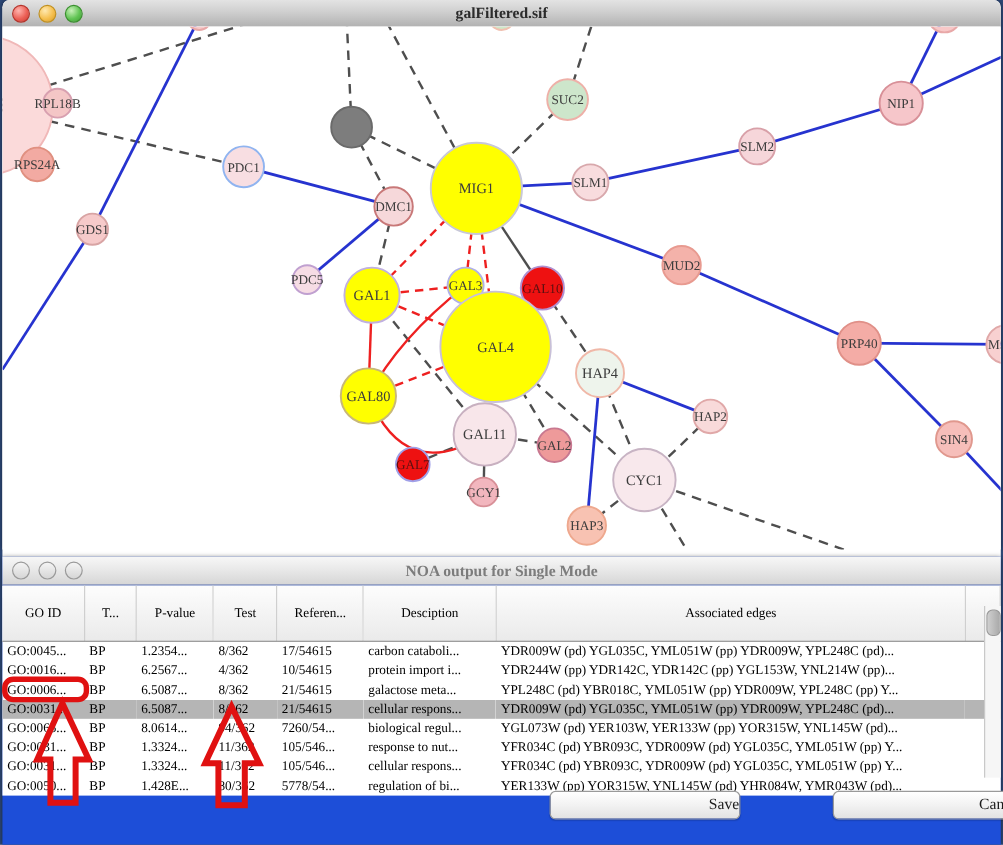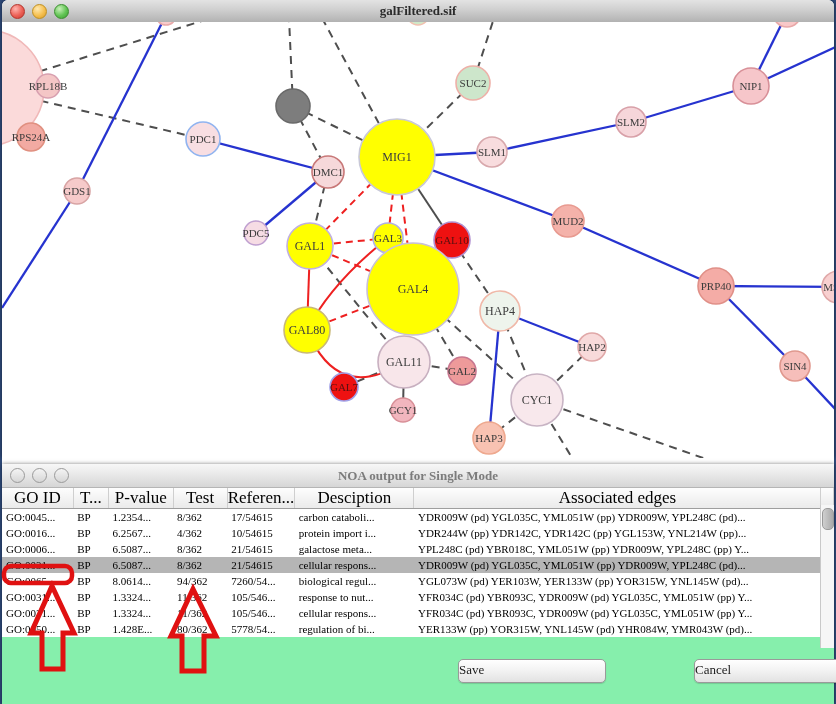--- a/index.html
+++ b/index.html
@@ -16,39 +16,39 @@
             font-size:13px;font-weight:bold;color:#2b2b2b;}
   .lights{position:absolute;left:8px;top:4px;display:flex;gap:7px;}
   .light{width:13px;height:13px;border-radius:50%;display:inline-block;}
   .light.red{background:radial-gradient(circle at 35% 30%,#ffb4ae,#ec6157 55%,#c93a30);border:1px solid #b4342b;}
   .light.yellow{background:radial-gradient(circle at 35% 30%,#ffe9b0,#f5bf4f 55%,#d69b28);border:1px solid #c1901f;}
   .light.green{background:radial-gradient(circle at 35% 30%,#c9f0b9,#61c454 55%,#3e9c33);border:1px solid #3a8f2e;}
   .light.hollow{background:linear-gradient(#f4f4f4,#d6d6d6);border:1px solid #9a9a9a;}
   #graph-canvas{position:absolute;top:22px;left:0;width:832px;height:476px;
                 background:#fff;overflow:hidden;}
   
-  #noa-window{top:464px;height:240px;background:#86efac;}
+  #noa-window{top:464px;height:240px;background:#1d4ed8;}
   .titlebar.inactive{background:linear-gradient(#f7f7f7,#e9e9e9 45%,#d6d6d6);
                      border-bottom:1px solid #b5b5b5;border-radius:0;height:23px;}
   .titlebar.inactive .title{color:#7c7c7c;top:4px;}
   #noa-table{position:absolute;top:24px;left:0;border-collapse:collapse;
              table-layout:fixed;font-size:11px;color:#000;background:#fff;}
-  #noa-table th{height:18px;font-weight:normal;font-size:17px;padding:0;
+  #noa-table th{height:18px;font-weight:normal;font-size:11px;padding:14px;
       background:linear-gradient(#fdfdfd,#eaeaea);border-bottom:1px solid #9e9e9e;
       border-right:1px solid #cfcfcf;overflow:hidden;white-space:nowrap;text-align:center;}
   #noa-table td{height:16px;padding:0 0 0 4px;overflow:hidden;white-space:nowrap;}
   #noa-table tr.selected td{background:#b5b5b5;}
   #vscrollbar{position:absolute;left:818px;top:41px;width:13px;height:143px;
       background:#f6f6f6;border-left:1px solid #c9c9c9;}
   #vthumb{position:absolute;left:1px;top:3px;width:10px;height:20px;border-radius:5px;
       background:linear-gradient(90deg,#cfcfcf,#a9a9a9);border:1px solid #9a9a9a;}
   .mac-btn{position:absolute;height:22px;width:146px;border:1px solid #9a9a9a;
       border-radius:5px;background:linear-gradient(#ffffff,#f2f2f2 50%,#e2e2e2);
-      font-size:13px;color:#1c1c1c;text-align:left;line-height:20px;
-      box-shadow:0 1px 1px rgba(0,0,0,.15);}
+      font-size:13px;color:#1c1c1c;text-align:right;line-height:20px;
+      box-shadow:0 1px 1px rgba(0,0,0,.15);padding-left:11px;}
   #save-btn{left:456px;top:195px;}
   #cancel-btn{left:692px;top:195px;}
   
   #annotations{position:absolute;left:0;top:0;width:836px;height:704px;
                pointer-events:none;z-index:60;}
 </style>
 </head>
 <body>
 
 <div class="window" id="graph-window">

